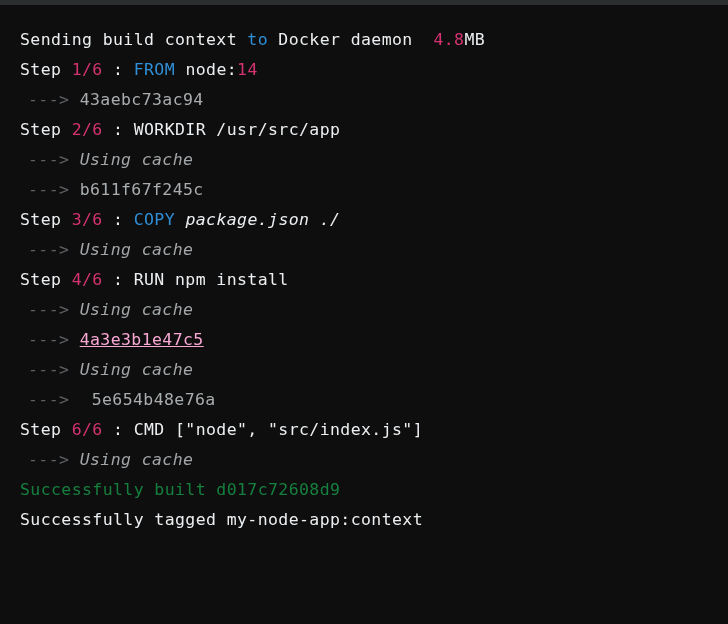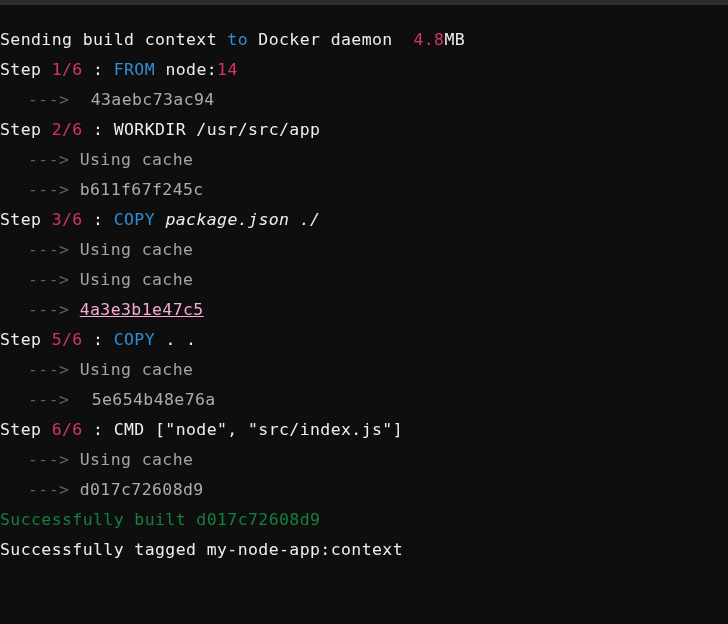--- a/index.html
+++ b/index.html
@@ -44,55 +44,55 @@
   .line {
     height: 30px;
     line-height: 30px;
     font-size: 16.5px;
     letter-spacing: 0.4px;
     white-space: pre;
     color: #e9e9ea;
   }
 
   .line.top {
+    padding-left: 20px;
   }
 
   .line.indent {
     padding-left: 28px;
   }
 
   
   .tok-white   { color: #eceff1; }
   .tok-blue    { color: #2f8fd6; }
   .tok-pink    { color: #d4336f; }
   .tok-arrow   { color: #5d6164; }
-  .tok-dim     { color: #a2a6a8; }
+  .tok-dim     { color: #a2a6a8; font-style: italic; }
   .tok-hash    { color: #a9adaf; }
 </style>
 </head>
 <body>
 
 <div id="terminal-window" style="background: rgb(14, 14, 15);">
 
   <div id="title-bar" style="background: rgb(43, 46, 47);"></div>
 
   <div id="terminal-output">
       <div class="line top"><span class="tok-white" style="color: rgb(236, 239, 241);">Sending build context </span><span class="tok-blue" style="color: rgb(47, 143, 214);">to</span><span class="tok-white" style="color: rgb(236, 239, 241);"> Docker daemon  </span><span class="tok-pink" style="color: rgb(212, 51, 111);">4.8</span><span class="tok-white" style="color: rgb(236, 239, 241);">MB</span></div>
       <div class="line top"><span class="tok-white" style="color: rgb(236, 239, 241);">Step </span><span class="tok-pink" style="color: rgb(212, 51, 111);">1/6</span><span class="tok-white" style="color: rgb(236, 239, 241);"> : </span><span class="tok-blue" style="color: rgb(47, 143, 214);">FROM</span><span class="tok-white" style="color: rgb(236, 239, 241);"> node:</span><span class="tok-pink" style="color: rgb(212, 51, 111);">14</span></div>
-      <div class="line indent"><span class="tok-arrow" style="color: rgb(93, 97, 100);">---&gt; </span><span class="tok-hash" style="color: rgb(169, 173, 175); margin-left: 11px;">43aebc73ac94</span></div>
+      <div class="line indent"><span class="tok-arrow" style="color: rgb(93, 97, 100);">---&gt; </span><span class="tok-hash" style="color: rgb(169, 173, 175);">43aebc73ac94</span></div>
       <div class="line top"><span class="tok-white" style="color: rgb(236, 239, 241);">Step </span><span class="tok-pink" style="color: rgb(212, 51, 111);">2/6</span><span class="tok-white" style="color: rgb(236, 239, 241);"> : WORKDIR /usr/src/app</span></div>
       <div class="line indent"><span class="tok-arrow" style="color: rgb(93, 97, 100);">---&gt; </span><span class="tok-dim" style="color: rgb(162, 166, 168);">Using cache</span></div>
       <div class="line indent"><span class="tok-arrow" style="color: rgb(93, 97, 100);">---&gt; </span><span class="tok-hash" style="color: rgb(169, 173, 175);">b611f67f245c</span></div>
       <div class="line top"><span class="tok-white" style="color: rgb(236, 239, 241);">Step </span><span class="tok-pink" style="color: rgb(212, 51, 111);">3/6</span><span class="tok-white" style="color: rgb(236, 239, 241);"> : </span><span class="tok-blue" style="color: rgb(47, 143, 214);">COPY</span><span class="tok-white" style="color: rgb(236, 239, 241); font-style: italic;"> package.json ./</span></div>
       <div class="line indent"><span class="tok-arrow" style="color: rgb(93, 97, 100);">---&gt; </span><span class="tok-dim" style="color: rgb(162, 166, 168);">Using cache</span></div>
+      <div class="line top"><span class="tok-white" style="color: rgb(236, 239, 241);">Step </span><span class="tok-pink" style="color: rgb(212, 51, 111);">4/6</span><span class="tok-white" style="color: rgb(236, 239, 241);"> : RUN npm install</span></div>
       <div class="line indent"><span class="tok-arrow" style="color: rgb(93, 97, 100);">---&gt; </span><span class="tok-dim" style="color: rgb(162, 166, 168);">Using cache</span></div>
       <div class="line indent"><span class="tok-arrow" style="color: rgb(93, 97, 100);">---&gt; </span><span class="tok-hash" style="color: #f9a8d4; text-decoration: underline;">4a3e3b1e47c5</span></div>
-      <div class="line top"><span class="tok-white" style="color: rgb(236, 239, 241);">Step </span><span class="tok-pink" style="color: rgb(212, 51, 111);">5/6</span><span class="tok-white" style="color: rgb(236, 239, 241);"> : </span><span class="tok-blue" style="color: rgb(47, 143, 214);">COPY</span><span class="tok-white" style="color: rgb(236, 239, 241);"> . .</span></div>
       <div class="line indent"><span class="tok-arrow" style="color: rgb(93, 97, 100);">---&gt; </span><span class="tok-dim" style="color: rgb(162, 166, 168);">Using cache</span></div>
       <div class="line indent"><span class="tok-arrow" style="color: rgb(93, 97, 100);">---&gt; </span><span class="tok-hash" style="color: rgb(169, 173, 175); margin-left: 12px;">5e654b48e76a</span></div>
       <div class="line top"><span class="tok-white" style="color: rgb(236, 239, 241);">Step </span><span class="tok-pink" style="color: rgb(212, 51, 111); text-align: center;">6/6</span><span class="tok-white" style="color: rgb(236, 239, 241);"> : CMD ["node", "src/index.js"]</span></div>
       <div class="line indent"><span class="tok-arrow" style="color: rgb(93, 97, 100);">---&gt; </span><span class="tok-dim" style="color: rgb(162, 166, 168);">Using cache</span></div>
-      <div class="line indent"><span class="tok-arrow" style="color: rgb(93, 97, 100);">---&gt; </span><span class="tok-hash" style="color: rgb(169, 173, 175);">d017c72608d9</span></div>
       <div class="line top"><span class="tok-white" style="color: #15803d;">Successfully built d017c72608d9</span></div>
       <div class="line top"><span class="tok-white" style="color: rgb(236, 239, 241);">Successfully tagged my-node-app:context</span></div>
     </div>
 
 </div>
 
 </body></html>

